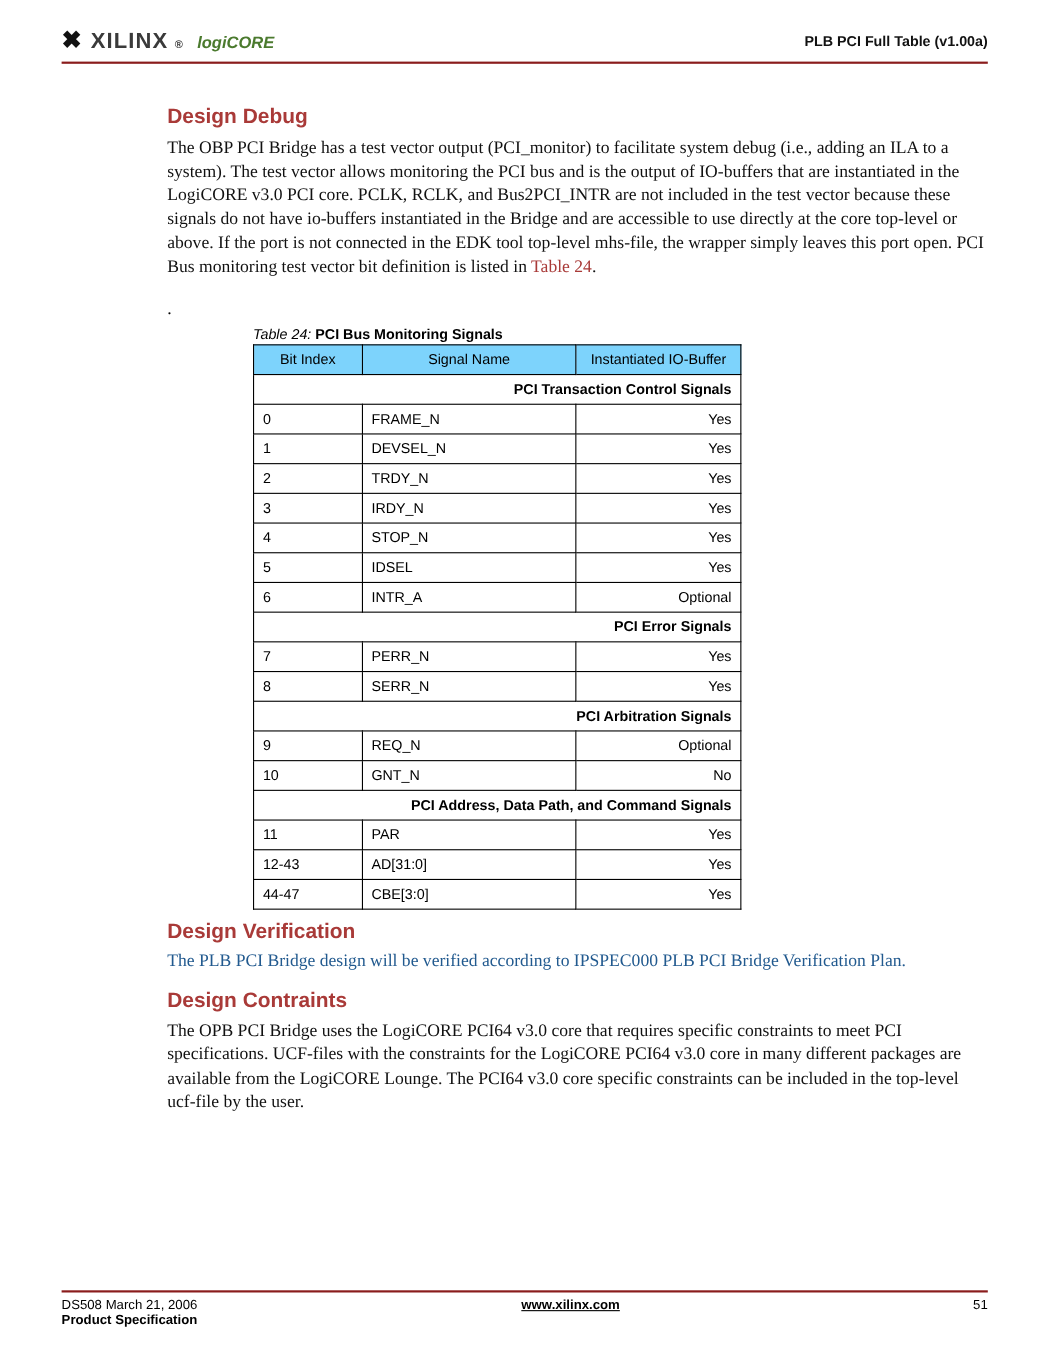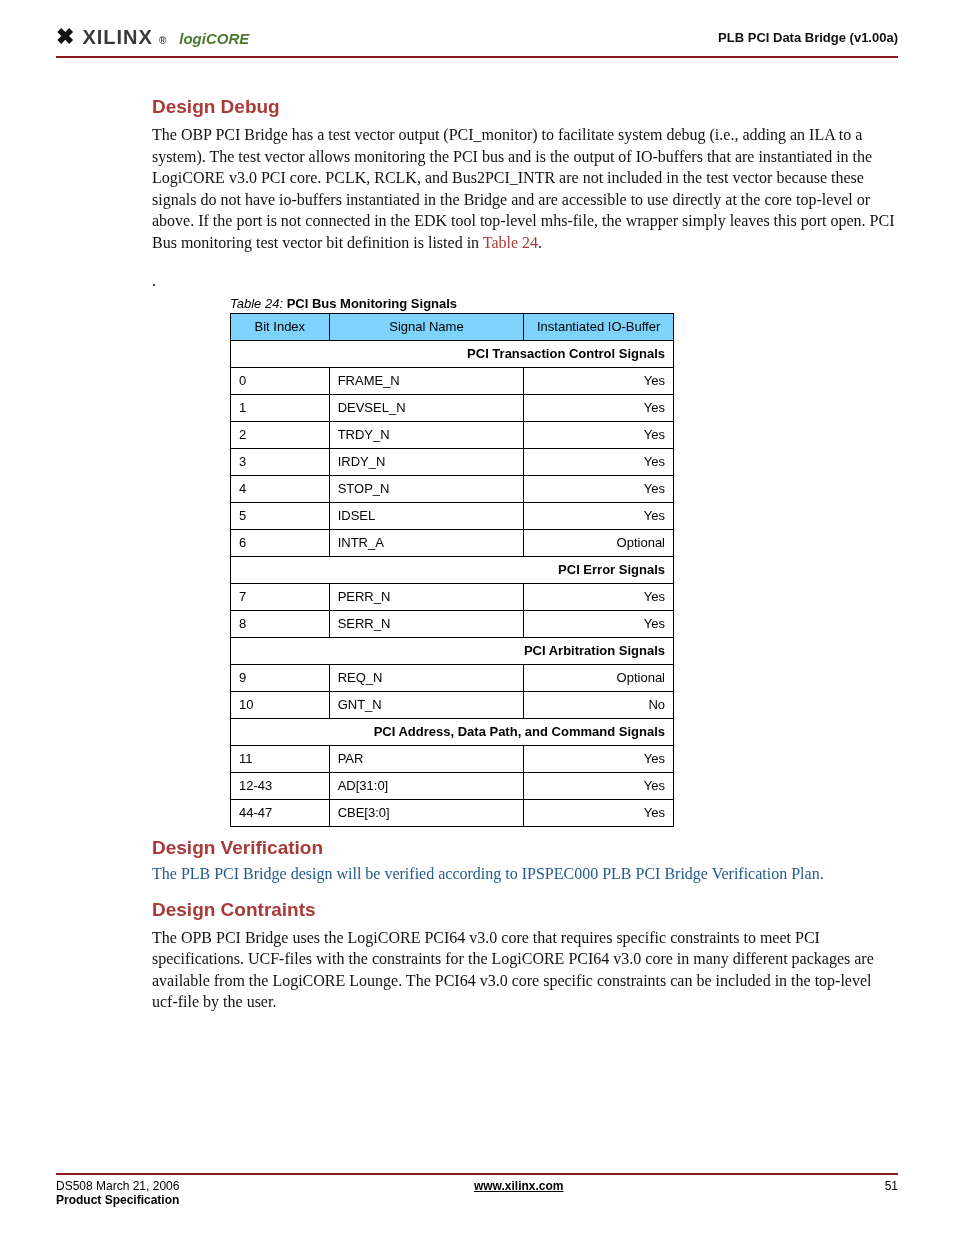--- a/index.html
+++ b/index.html
@@ -181,21 +181,21 @@
 
 <div class="page">
 
   <div class="hdr">
     <div class="logo">
       <span class="logo-x">✖</span>
       <span class="logo-mark">XILINX</span>
       <span class="logo-mark" style="font-size:10px;vertical-align:super">®</span>
       <span class="logicore"><span>logiCORE</span></span>
     </div>
-    <div class="hdr-title">PLB PCI Data Bridge (v1.00a)</div>
+    <div class="hdr-title">PLB PCI Full Table (v1.00a)</div>
   </div>
 
   <div class="content">
 
     <h2 class="section">Design Debug</h2>
     <p class="body">
       <span>The OBP PCI Bridge has a test vector output (PCI_monitor) to facilitate system debug (i.e., adding an ILA to a system). The test vector allows monitoring the PCI bus and is the output of IO-buffers that are instantiated in the LogiCORE v3.0 PCI core. PCLK, RCLK, and Bus2PCI_INTR are not included in the test vector because these signals do not have io-buffers instantiated in the Bridge and are accessible to use directly at the core top-level or above. If the port is not connected in the EDK tool top-level mhs-file, the wrapper simply leaves this port open. PCI Bus monitoring test vector bit definition is listed in </span>
       <span class="table24ref">Table 24</span><span>.</span>
     </p>
 

